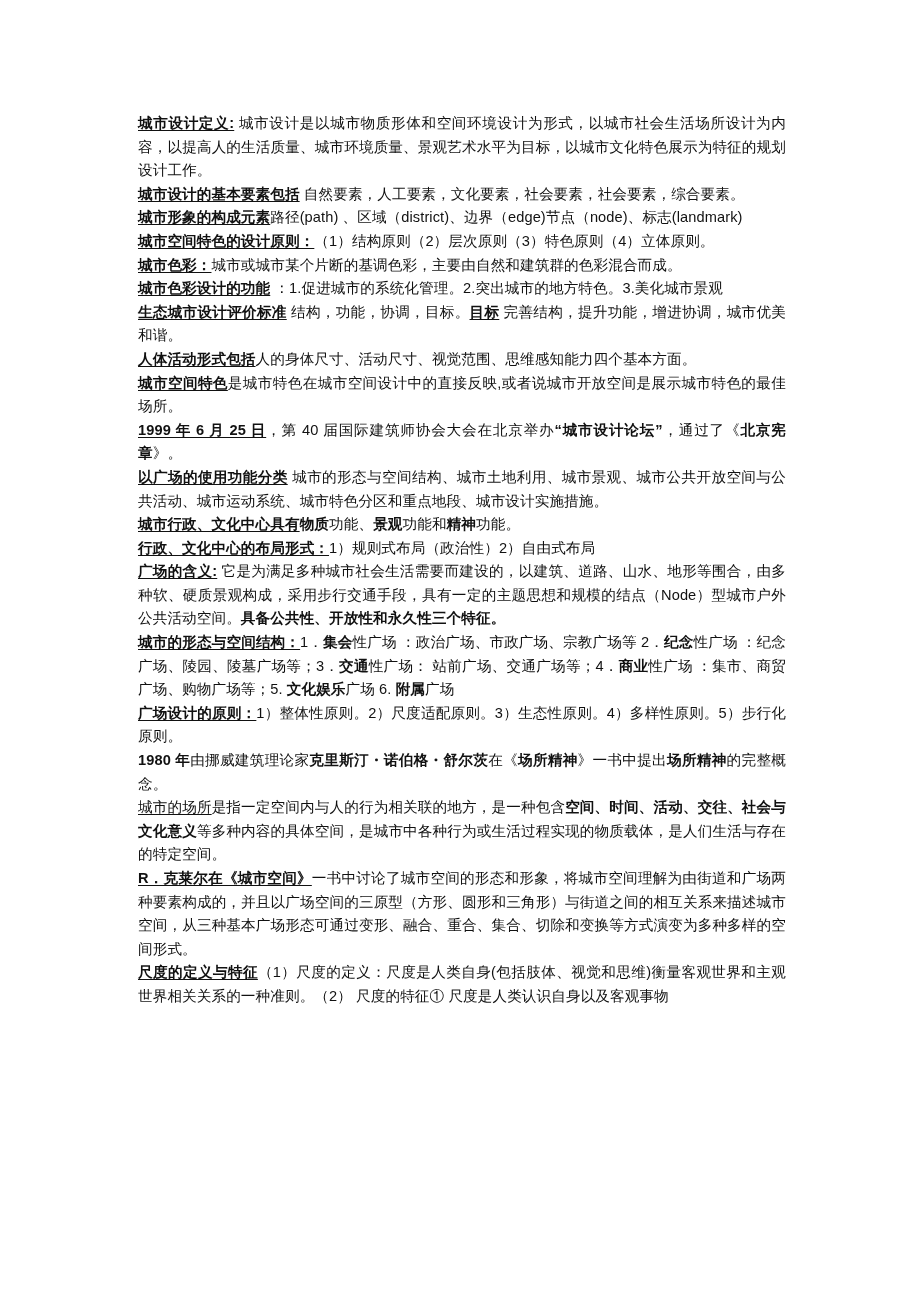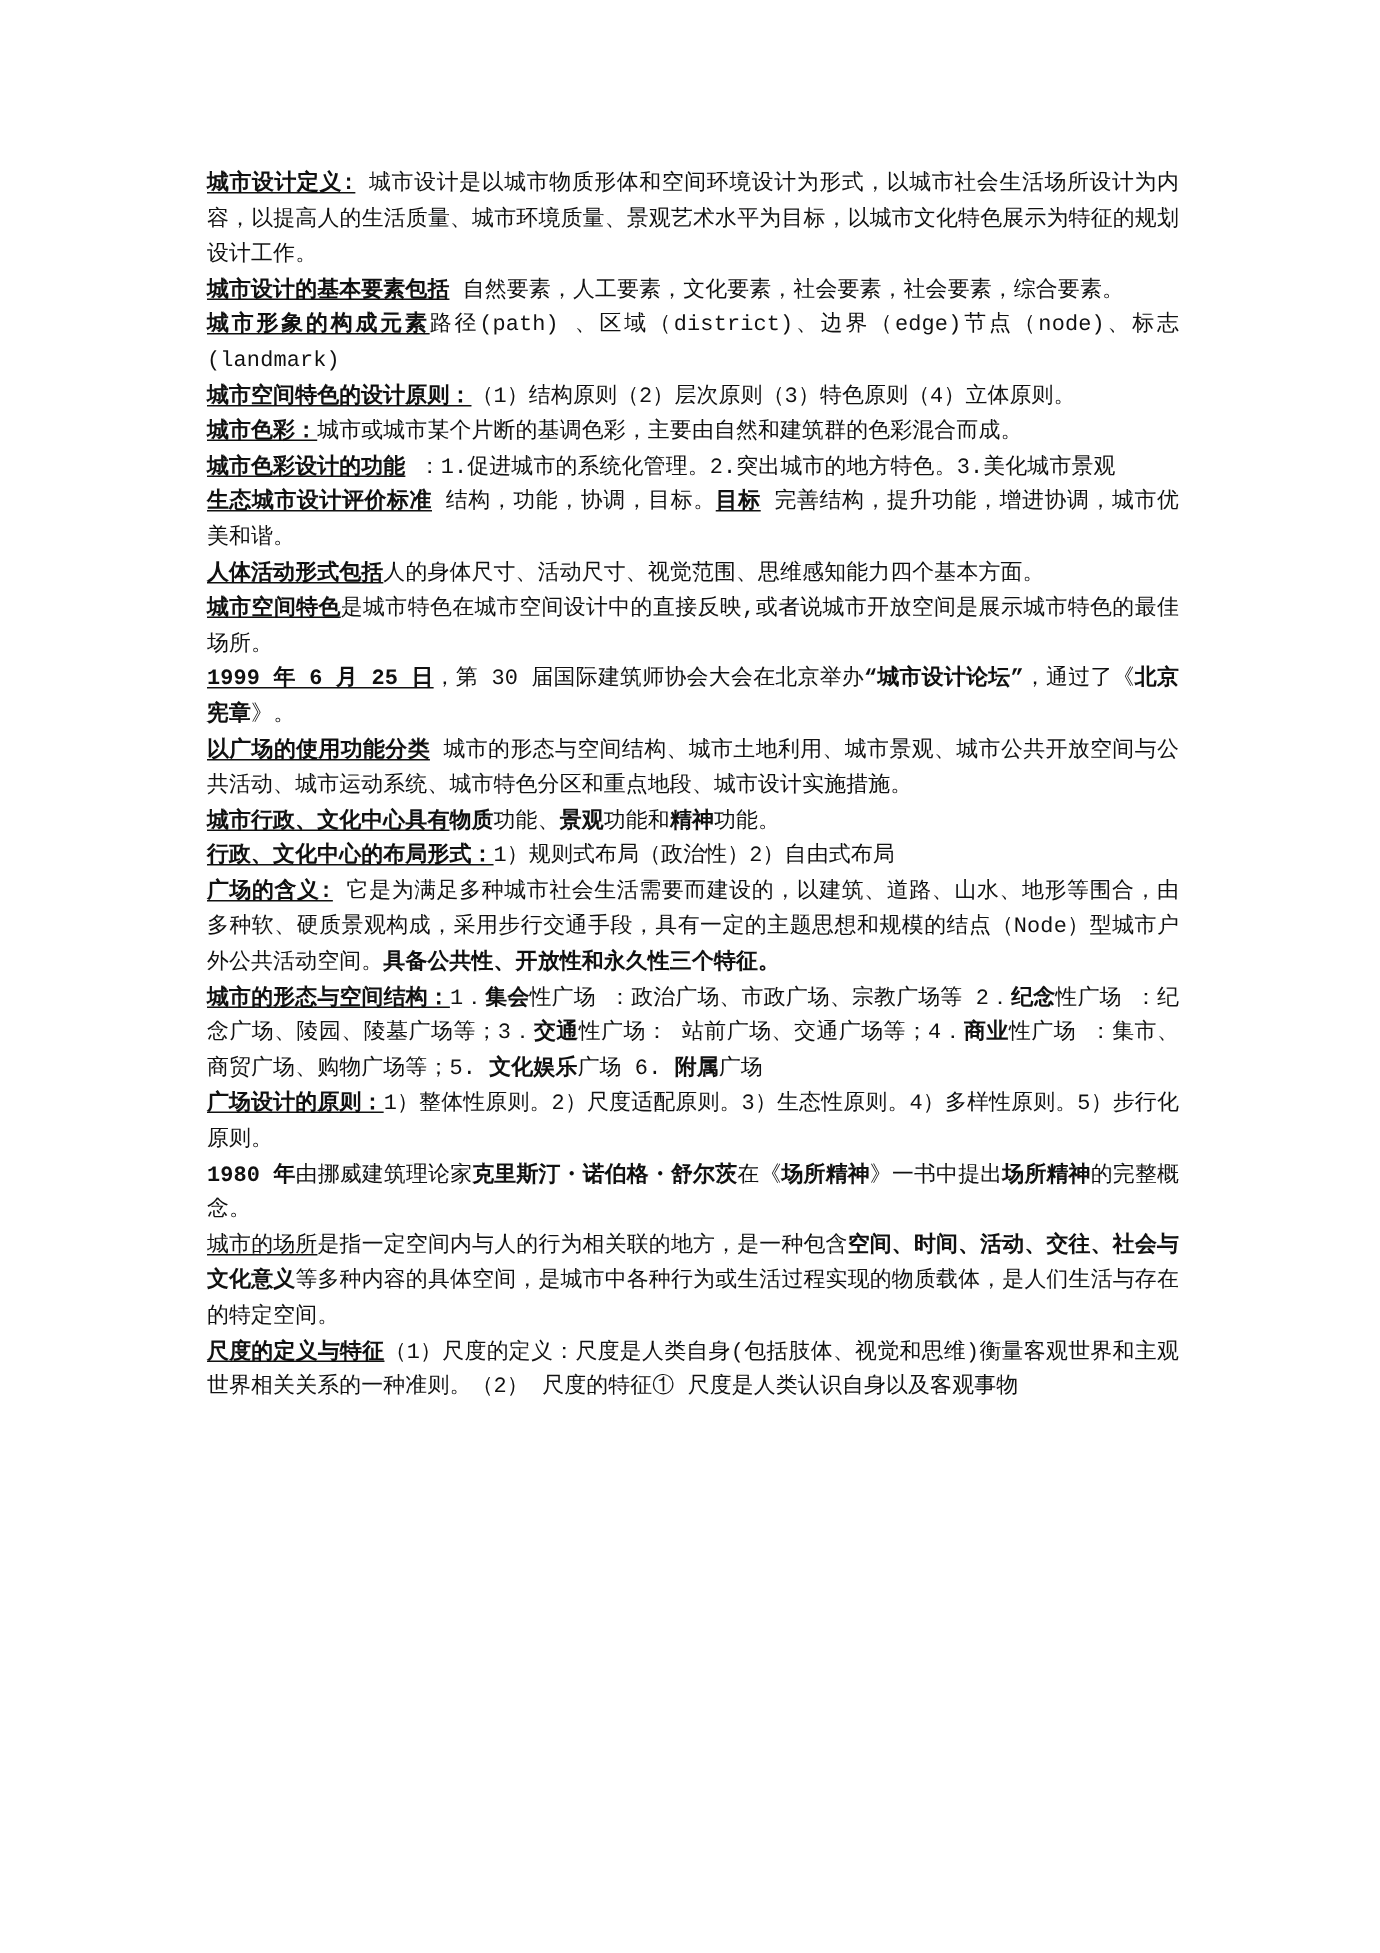--- a/index.html
+++ b/index.html
@@ -2,21 +2,21 @@
 <html><head>
   <meta charset="utf-8">
   <style>
     html, body { margin: 0; padding: 0; background: #ffffff; }
     body { width: 920px; height: 1302px; position: relative; overflow: hidden; }
     .page {
       position: absolute;
       left: 138px;
       top: 112px;
       width: 648px;
-      font-family: Liberation Mono, monospace;
+      font-family: Liberation Sans, sans-serif;
       font-size: 14.6px;
       line-height: 23.6px;
       color: #111111;
       text-align: justify;
       letter-spacing: 0.1px;
     }
     .para { margin: 0; padding: 0; }
     .term { font-weight: bold; text-decoration: underline; text-underline-offset: 2px; }
     .b { font-weight: bold; }
     .u { text-decoration: underline; text-underline-offset: 2px; }
@@ -41,34 +41,35 @@
 
 
   <p class="para"><span class="term">生态城市设计评价标准</span><span> 结构，功能，协调，目标。</span><span class="term">目标</span><span> 完善结构，提升功能，增进协调，城市优美和谐。</span></p>
 
 
   <p class="para"><span class="term">人体活动形式包括</span><span>人的身体尺寸、活动尺寸、视觉范围、思维感知能力四个基本方面。</span></p>
 
 
   <p class="para"><span class="term">城市空间特色</span><span>是城市特色在城市空间设计中的直接反映,或者说城市开放空间是展示城市特色的最佳场所。</span></p>
 
-  <p class="para"><span class="term">1999 年 6 月 25 日</span><span>，第 30 届国际建筑师协会大会在北京举办</span><span class="b">“城市设计论坛”</span><span>，通过了《</span><span class="b">北京宪章</span><span>》。</span></p>
+  <p class="para"><span class="term">1999 年 6 月 25 日</span><span>，第 40 届国际建筑师协会大会在北京举办</span><span class="b">“城市设计论坛”</span><span>，通过了《</span><span class="b">北京宪章</span><span>》。</span></p>
 
   <p class="para"><span class="term">以广场的使用功能分类</span><span> 城市的形态与空间结构、城市土地利用、城市景观、城市公共开放空间与公共活动、城市运动系统、城市特色分区和重点地段、城市设计实施措施。</span></p>
 
   <p class="para"><span class="term">城市行政、文化中心具有</span><span class="b">物质</span><span>功能、</span><span class="b">景观</span><span>功能和</span><span class="b">精神</span><span>功能。</span></p>
 
   <p class="para"><span class="term">行政、文化中心的布局形式：</span><span>1）规则式布局（政治性）2）自由式布局</span></p>
 
   <p class="para"><span class="term">广场的含义:</span><span> 它是为满足多种城市社会生活需要而建设的，以建筑、道路、山水、地形等围合，由多种软、硬质景观构成，采用步行交通手段，具有一定的主题思想和规模的结点（Node）型城市户外公共活动空间。</span><span class="b">具备公共性、开放性和永久性三个特征。</span></p>
 
   <p class="para"><span class="term">城市的形态与空间结构：</span><span>1．</span><span class="b">集会</span><span>性广场 ：政治广场、市政广场、宗教广场等 2．</span><span class="b">纪念</span><span>性广场 ：纪念广场、陵园、陵墓广场等；3．</span><span class="b">交通</span><span>性广场： 站前广场、交通广场等；4．</span><span class="b">商业</span><span>性广场 ：集市、商贸广场、购物广场等；5. </span><span class="b">文化娱乐</span><span>广场 6. </span><span class="b">附属</span><span>广场</span></p>
 
   <p class="para"><span class="term">广场设计的原则：</span><span>1）整体性原则。2）尺度适配原则。3）生态性原则。4）多样性原则。5）步行化原则。</span></p>
 
   <p class="para"><span class="b">1980 年</span><span>由挪威建筑理论家</span><span class="b">克里斯汀・诺伯格・舒尔茨</span><span>在《</span><span class="b">场所精神</span><span>》一书中提出</span><span class="b">场所精神</span><span>的完整概念。</span></p>
 
   <p class="para"><span class="u">城市的场所</span><span>是指一定空间内与人的行为相关联的地方，是一种包含</span><span class="b">空间、时间、活动、交往、社会与文化意义</span><span>等多种内容的具体空间，是城市中各种行为或生活过程实现的物质载体，是人们生活与存在的特定空间。</span></p>
 
+  <p class="para"><span class="term">R．克莱尔在《城市空间》</span><span>一书中讨论了城市空间的形态和形象，将城市空间理解为由街道和广场两种要素构成的，并且以广场空间的三原型（方形、圆形和三角形）与街道之间的相互关系来描述城市空间，从三种基本广场形态可通过变形、融合、重合、集合、切除和变换等方式演变为多种多样的空间形式。</span></p>
 
   <p class="para"><span class="term">尺度的定义与特征</span><span>（1）尺度的定义：尺度是人类自身(包括肢体、视觉和思维)衡量客观世界和主观世界相关关系的一种准则。（2） 尺度的特征① 尺度是人类认识自身以及客观事物</span></p>
 
 </div>
 
 </body></html>

